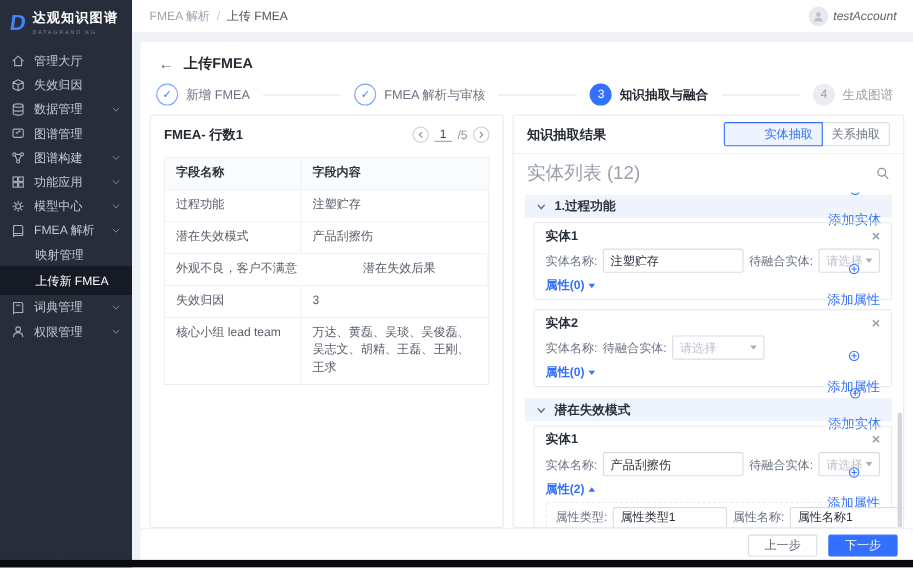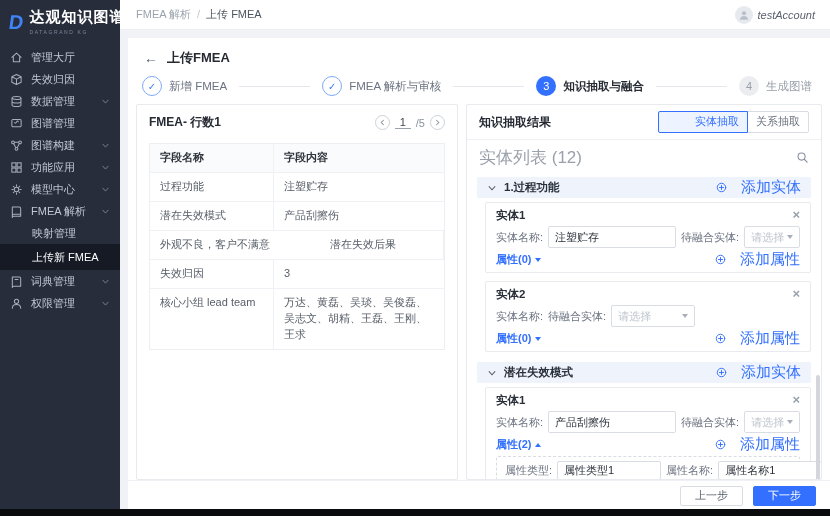--- a/index.html
+++ b/index.html
@@ -7,21 +7,21 @@
   body {
     font-family: "Liberation Sans", "DejaVu Sans", sans-serif;
     font-size: 12px; color:#333; background:#f0f2f5; position:relative;
   }
   svg { display:block; }
 
   
   .sidebar { position:absolute; left:0; top:0; width:120px; height:516px; background:#272d3b; z-index:5; }
   .logo { display:flex; align-items:center; gap:6px; padding:8px 9px 7px 9px; }
   .logo-d { color:#3f83f7; font-weight:900; font-size:20px; line-height:1; transform:skewX(-8deg); }
-  .logo-title { color:#ffffff; font-size:15px; font-weight:700; letter-spacing:1px; white-space:nowrap; }
+  .logo-title { color:#ffffff; font-size:12px; font-weight:700; letter-spacing:1px; white-space:nowrap; }
   .logo-sub { color:#7d8699; font-size:5px; letter-spacing:1.6px; margin-top:2px; white-space:nowrap; }
   .nav { padding-top:4px; }
   .nav-item { display:flex; align-items:center; gap:8px; height:22px; padding:0 10px; color:#c2c7d2; font-size:11px; cursor:pointer; white-space:nowrap; }
   .nav-item .nav-label { overflow:hidden; }
   .nav-item .chev { margin-left:auto; }
   .nav-item.sub { padding-left:32px; }
   .nav-item.active { background:#151a24; color:#ffffff; height:26px; }
   .nav-ico { width:13px; height:13px; flex:0 0 13px; }
   .grip { position:absolute; bottom:0px; left:52px; color:#555d6e; font-size:7px; font-style:italic; z-index:12; letter-spacing:1px; }
 
@@ -79,21 +79,21 @@
   .toggle-btn { font-size:11px; padding:2px 8px 3px 8px; border:1px solid #d9dde3; color:#6b7380; background:#fff; cursor:pointer; white-space:nowrap; }
   .toggle-btn:first-child { border-radius:2px 0 0 2px;padding-left:36px; }
   .toggle-btn:last-child { border-radius:0 2px 2px 0; margin-left:-1px; }
   .toggle-btn.active { color:#3370ff; border-color:#3370ff; background:#eef4ff; position:relative; z-index:1; }
   .rp-sub { display:flex; align-items:center; padding:6px 12px 6px 12px; color:#9aa1ab; font-size:17px; }
   .rp-sub .search { margin-left:auto; cursor:pointer; }
 
   .entity-list { flex:1; padding:2px 10px 6px 10px; display:flex; flex-direction:column; min-height:0; overflow:hidden; }
   .section-bar { display:flex; align-items:center; background:#eef3fc; padding:0 10px; height:21px; flex:0 0 21px; border-radius:2px; }
   .section-bar .sec-title { font-weight:700; color:#2b313a; font-size:11.5px; margin-left:7px; }
-  .add-link { margin-left:auto; color:#3370ff; font-size:15px; display:flex; align-items:center; gap:14px; cursor:pointer; white-space:nowrap; }
+  .add-link { margin-left:auto; color:#3370ff; font-size:12px; display:flex; align-items:center; gap:14px; cursor:pointer; white-space:nowrap;flex-direction:column; }
   .entity-card { border:1px solid #e8eaed; border-radius:2px; padding:5px 10px 6px 10px; margin:4px 0 4px 8px; }
   .card-head { display:flex; align-items:center; font-size:11.5px; font-weight:700; color:#2b313a; line-height:14px; }
   .close-x { margin-left:auto; color:#98a0aa; font-size:13px; cursor:pointer; line-height:12px; }
   .fields { display:flex; align-items:center; margin-top:4px; font-size:11px; color:#6b7380; gap:5px; white-space:nowrap; }
   .text-input { height:22px; border:1px solid #d9dde3; border-radius:2px; padding:0 6px; font-size:11px; color:#2b313a; width:128px; font-family:inherit; outline:none; }
   .sel { height:22px; border:1px solid #d9dde3; border-radius:2px; display:flex; align-items:center; justify-content:space-between; padding:0 6px; width:84px; color:#bcc3cc; font-size:11px; cursor:pointer; }
   .caret-d { width:0; height:0; border-left:3.5px solid transparent; border-right:3.5px solid transparent; border-top:4px solid #a8afbc; }
   .caret-d.blue { border-top-color:#3370ff; }
   .caret-u { width:0; height:0; border-left:3.5px solid transparent; border-right:3.5px solid transparent; border-bottom:4px solid #3370ff; }
   .attr-row { display:flex; align-items:center; margin-top:5px; font-size:11px; height:13px; }

